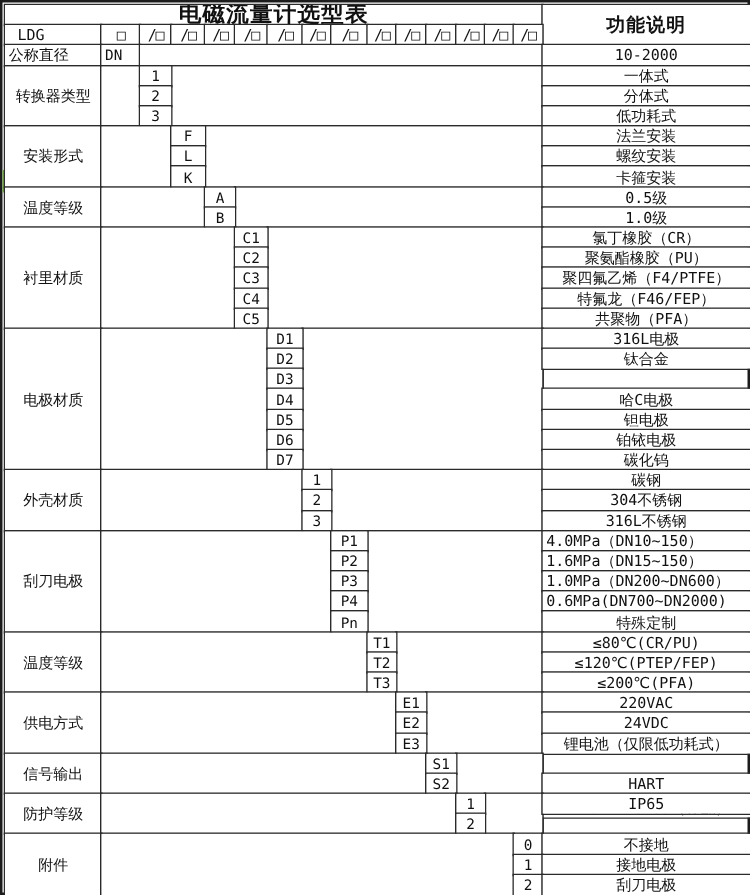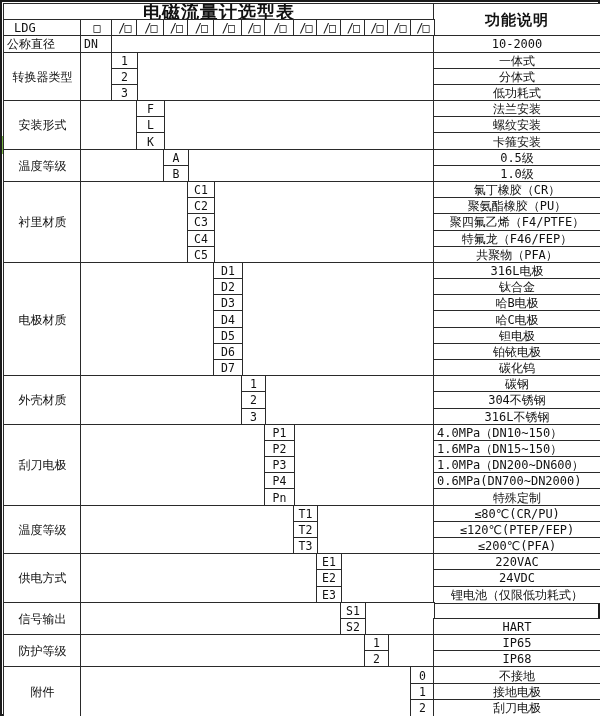--- a/index.html
+++ b/index.html
@@ -91,21 +91,20 @@
       <div class="cell code" style="left: 186px; top: 244.73px; width: 26px; height: 16.18px;">C5</div>
       <div class="cell" style="left: 2px; top: 260.91px; width: 77px; height: 113.27px;">电极材质</div>
       <div class="cell" style="left: 432px; top: 244.73px; width: 166px; height: 16.18px;">共聚物（PFA）</div>
       <div class="cell" style="left: 79px; top: 260.91px; width: 133px; height: 113.27px;"></div>
       <div class="cell" style="left: 240px; top: 260.91px; width: 192px; height: 113.27px;"></div>
       <div class="cell code" style="left: 212px; top: 260.91px; width: 28px; height: 16.18px;">D1</div>
       <div class="cell" style="left: 432px; top: 260.91px; width: 166px; height: 16.18px;">316L电极</div>
       <div class="cell code" style="left: 212px; top: 277.09px; width: 28px; height: 16.18px;">D2</div>
       <div class="cell" style="left: 432px; top: 277.09px; width: 166px; height: 16.18px;">钛合金</div>
       <div class="cell code" style="left: 212px; top: 293.27px; width: 28px; height: 16.18px;">D3</div>
-      <div class="cell" style="left: 432px; top: 293.27px; width: 166px; height: 16.18px;">哈B电极</div>
       <div class="cell code" style="left: 212px; top: 309.45px; width: 28px; height: 16.19px;">D4</div>
       <div class="cell" style="left: 432px; top: 309.45px; width: 166px; height: 16.19px;">哈C电极</div>
       <div class="cell code" style="left: 212px; top: 325.64px; width: 28px; height: 16.18px;">D5</div>
       <div class="cell" style="left: 432px; top: 325.64px; width: 166px; height: 16.18px;">钽电极</div>
       <div class="cell code" style="left: 212px; top: 341.82px; width: 28px; height: 16.18px;">D6</div>
       <div class="cell" style="left: 432px; top: 341.82px; width: 166px; height: 16.18px;">铂铱电极</div>
       <div class="cell code" style="left: 212px; top: 358px; width: 28px; height: 16.18px;">D7</div>
       <div class="cell" style="left: 432px; top: 358px; width: 166px; height: 16.18px;">碳化钨</div>
       <div class="cell" style="left: 2px; top: 374.18px; width: 77px; height: 48.55px;">外壳材质</div>
       <div class="cell" style="left: 79px; top: 374.18px; width: 161px; height: 48.55px;"></div>
@@ -153,21 +152,20 @@
       <div class="cell code" style="left: 339px; top: 600.73px; width: 24px; height: 16.18px;">S1</div>
       <div class="cell" style="left: 432px; top: 636px; width: 166px; height: 16.18px;">4-20mA+RS485（标配）</div>
       <div class="cell code" style="left: 339px; top: 616.91px; width: 24px; height: 16.18px;">S2</div>
       <div class="cell" style="left: 432px; top: 616.91px; width: 166px; height: 16.18px;">HART</div>
       <div class="cell" style="left: 2px; top: 633.09px; width: 77px; height: 32.36px;">防护等级</div>
       <div class="cell" style="left: 79px; top: 633.09px; width: 284px; height: 32.36px;"></div>
       <div class="cell" style="left: 386px; top: 633.09px; width: 46px; height: 32.36px;"></div>
       <div class="cell code" style="left: 363px; top: 633.09px; width: 23px; height: 16.18px;">1</div>
       <div class="cell" style="left: 432px; top: 633.09px; width: 166px; height: 16.18px;">IP65</div>
       <div class="cell code" style="left: 363px; top: 649.27px; width: 23px; height: 16.18px;">2</div>
-      <div class="cell" style="left: 432px; top: 649.27px; width: 166px; height: 16.18px;">IP68</div>
       <div class="cell" style="left: 2px; top: 665.45px; width: 77px; height: 48.55px;">附件</div>
       <div class="cell" style="left: 79px; top: 665.45px; width: 330px; height: 48.55px;"></div>
       <div class="cell code" style="left: 409px; top: 665.45px; width: 23px; height: 16.19px;">0</div>
       <div class="cell" style="left: 432px; top: 665.45px; width: 166px; height: 16.19px;">不接地</div>
       <div class="cell code" style="left: 409px; top: 681.64px; width: 23px; height: 16.18px;">1</div>
       <div class="cell" style="left: 432px; top: 681.64px; width: 166px; height: 16.18px;">接地电极</div>
       <div class="cell code" style="left: 409px; top: 697.82px; width: 23px; height: 16.18px;">2</div>
       <div class="cell" style="left: 432px; top: 697.82px; width: 166px; height: 16.18px;">刮刀电极</div>
     </div>
 </div>

